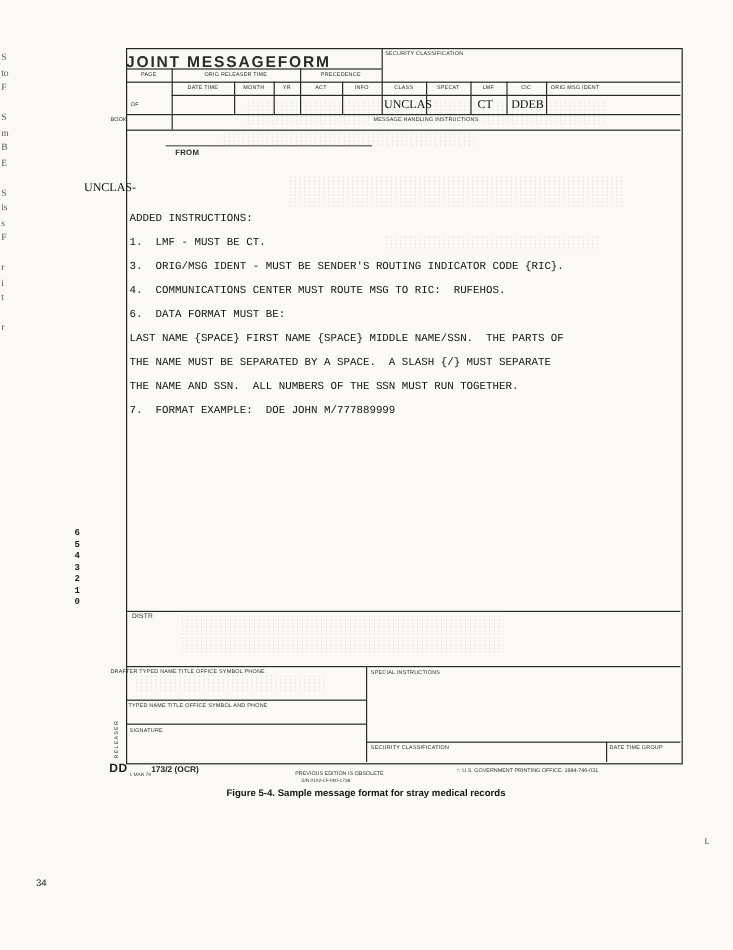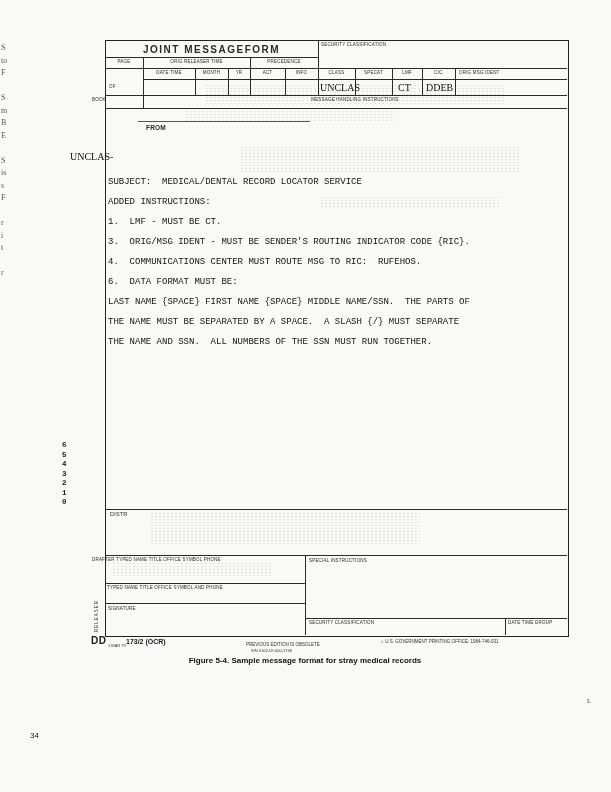--- a/index.html
+++ b/index.html
@@ -9,21 +9,21 @@
   .hl{position:absolute;height:1px;background:#2a2a26;}
   .vl{position:absolute;width:1px;background:#2a2a26;}
   .form-outline{position:absolute;left:105px;top:40px;width:462px;height:595px;
         border:1.5px solid #24241f;}
   
   .flabel{position:absolute;font-size:5px;letter-spacing:.2px;color:#2b2b27;white-space:nowrap;}
   .flabel.c{text-align:center;}
   
   .typed{position:absolute;font-family:Liberation Serif, serif;
         font-size:10px;color:#121210;white-space:pre;}
-  .title{font-weight:bold;font-size:10px;letter-spacing:1.5px;text-align:center;}
+  .title{font-weight:bold;font-size:13px;letter-spacing:1.5px;text-align:left;}
   .body-block{position:absolute;left:108px;top:172px;}
   .body-block .bodyline{height:20px;line-height:20px;font-family:"Liberation Mono","DejaVu Sans Mono",monospace;
         font-size:9px;color:#121210;white-space:pre;}
   .ocr-col{position:absolute;left:62px;top:441px;}
   .ocr-col .ocrnum{height:9.5px;line-height:9.5px;font-family:"Liberation Mono","DejaVu Sans Mono",monospace;
         font-size:7.5px;font-weight:bold;color:#20201c;}
   .margin-col{position:absolute;left:1px;top:42px;width:14px;}
   .margin-col .artifact{height:12.5px;line-height:12.5px;font-family:"Liberation Serif", serif;
         font-size:8px;color:#3a3a36;opacity:.85;}
   .releaser-vert{position:absolute;left:94px;top:586px;height:46px;font-size:4.5px;letter-spacing:1px;
@@ -117,29 +117,29 @@
 
   <div class="flabel" style="left:92px;top:97px;font-size:4.5px;">BOOK</div>
   <div class="flabel c" style="left:143px;top:97px;width:424px;font-size:4.5px;">MESSAGE HANDLING INSTRUCTIONS</div>
 
   <div class="hl" style="left:138px;top:121px;width:172px;background:#55554e;"></div>
   <div class="flabel" style="left:146px;top:124px;font-size:6.5px;font-weight:bold;">FROM</div>
 
   <div class="typed" style="left:70px;top:151px;">UNCLAS-</div>
 
   <div class="body-block">
-      <div class="bodyline">SUBJECT:  MEDICAL/DENTAL RECORD LOCATOR SERVICE</div>
       <div class="bodyline">ADDED INSTRUCTIONS:</div>
       <div class="bodyline">1.  LMF - MUST BE CT.</div>
       <div class="bodyline">3.  ORIG/MSG IDENT - MUST BE SENDER'S ROUTING INDICATOR CODE {RIC}.</div>
       <div class="bodyline">4.  COMMUNICATIONS CENTER MUST ROUTE MSG TO RIC:  RUFEHOS.</div>
       <div class="bodyline">6.  DATA FORMAT MUST BE:</div>
       <div class="bodyline">LAST NAME {SPACE} FIRST NAME {SPACE} MIDDLE NAME/SSN.  THE PARTS OF</div>
       <div class="bodyline">THE NAME MUST BE SEPARATED BY A SPACE.  A SLASH {/} MUST SEPARATE</div>
       <div class="bodyline">THE NAME AND SSN.  ALL NUMBERS OF THE SSN MUST RUN TOGETHER.</div>
+      <div class="bodyline">7.  FORMAT EXAMPLE:  DOE JOHN M/777889999</div>
     </div>
 
   <div class="ocr-col">
       <div class="ocrnum">6</div>
       <div class="ocrnum">5</div>
       <div class="ocrnum">4</div>
       <div class="ocrnum">3</div>
       <div class="ocrnum">2</div>
       <div class="ocrnum">1</div>
       <div class="ocrnum">0</div>

